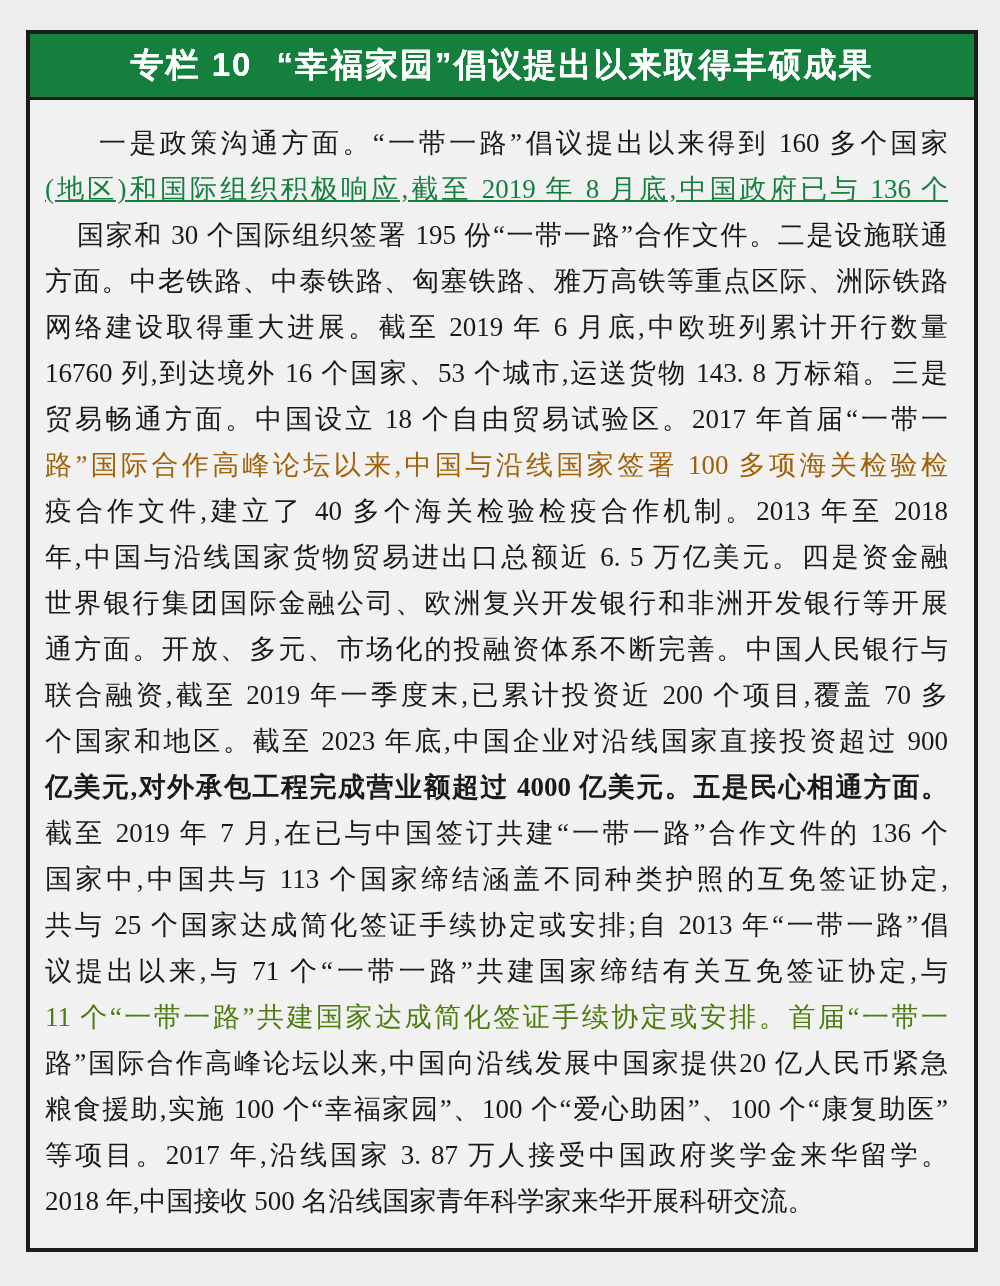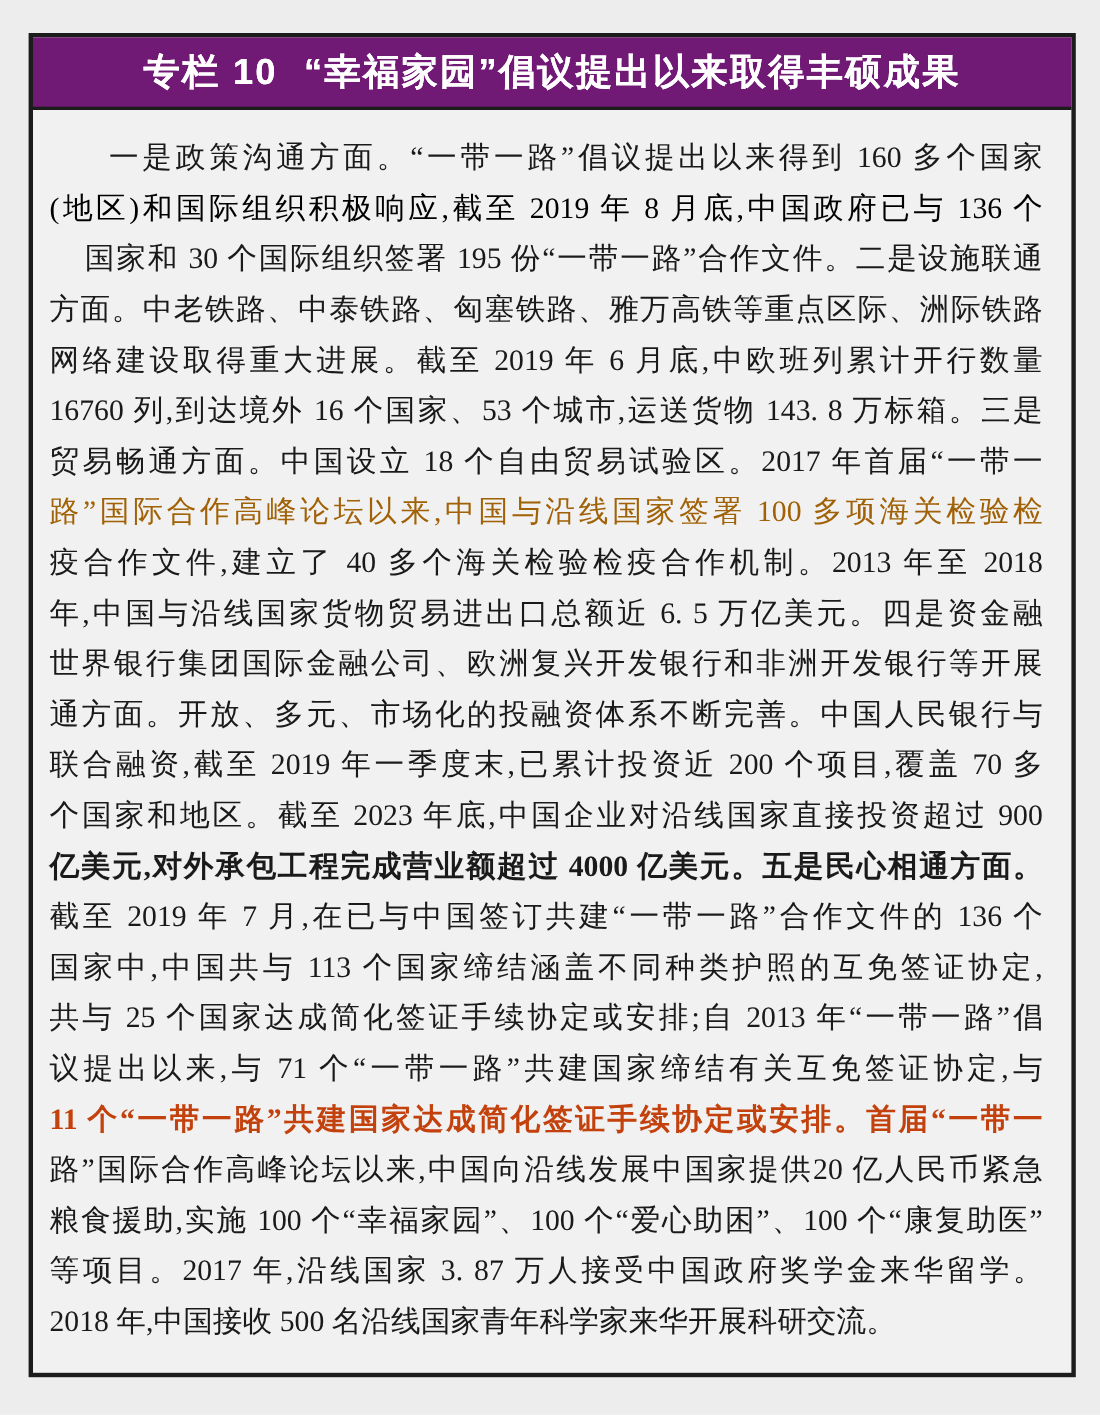--- a/index.html
+++ b/index.html
@@ -48,43 +48,43 @@
     text-align-last: justify;
     text-justify: inter-ideograph;
   }
   .body-line.first { text-indent: 2em; }
   .body-line.last { text-align-last: left; }
 </style>
 </head>
 <body style="background: rgb(237, 237, 237);">
 
 <div class="panel" style="border-color: rgb(28, 28, 28); background: rgb(241, 241, 241);">
-  <div class="panel-header" style="background: #701a75; color: rgb(255, 255, 255); border-bottom-color: rgb(28, 28, 28);">
+  <div class="panel-header" style="background: #15803d; color: rgb(255, 255, 255); border-bottom-color: rgb(28, 28, 28);">
     <span>专栏 10</span>
     <span>“幸福家园”倡议提出以来取得丰硕成果</span>
   </div>
   <div class="panel-body">
       <div class="body-line first" style="color: rgb(26, 26, 26);">一是政策沟通方面。“一带一路”倡议提出以来得到 160 多个国家</div>
-      <div class="body-line" style="color: #000000;">(地区)和国际组织积极响应,截至 2019 年 8 月底,中国政府已与 136 个</div>
+      <div class="body-line" style="color: #15803d; text-decoration: underline;">(地区)和国际组织积极响应,截至 2019 年 8 月底,中国政府已与 136 个</div>
       <div class="body-line" style="color: rgb(26, 26, 26); margin-left: 32px;">国家和 30 个国际组织签署 195 份“一带一路”合作文件。二是设施联通</div>
       <div class="body-line" style="color: rgb(26, 26, 26);">方面。中老铁路、中泰铁路、匈塞铁路、雅万高铁等重点区际、洲际铁路</div>
       <div class="body-line" style="color: rgb(26, 26, 26);">网络建设取得重大进展。截至 2019 年 6 月底,中欧班列累计开行数量</div>
       <div class="body-line" style="color: rgb(26, 26, 26);">16760 列,到达境外 16 个国家、53 个城市,运送货物 143. 8 万标箱。三是</div>
       <div class="body-line" style="color: rgb(26, 26, 26);">贸易畅通方面。中国设立 18 个自由贸易试验区。2017 年首届“一带一</div>
       <div class="body-line" style="color: #a16207;">路”国际合作高峰论坛以来,中国与沿线国家签署 100 多项海关检验检</div>
       <div class="body-line" style="color: rgb(26, 26, 26);">疫合作文件,建立了 40 多个海关检验检疫合作机制。2013 年至 2018</div>
       <div class="body-line" style="color: rgb(26, 26, 26);">年,中国与沿线国家货物贸易进出口总额近 6. 5 万亿美元。四是资金融</div>
       <div class="body-line" style="color: rgb(26, 26, 26);">世界银行集团国际金融公司、欧洲复兴开发银行和非洲开发银行等开展</div>
       <div class="body-line" style="color: rgb(26, 26, 26);">通方面。开放、多元、市场化的投融资体系不断完善。中国人民银行与</div>
       <div class="body-line" style="color: rgb(26, 26, 26);">联合融资,截至 2019 年一季度末,已累计投资近 200 个项目,覆盖 70 多</div>
       <div class="body-line" style="color: rgb(26, 26, 26);">个国家和地区。截至 2023 年底,中国企业对沿线国家直接投资超过 900</div>
       <div class="body-line" style="color: rgb(26, 26, 26); font-weight: bold;">亿美元,对外承包工程完成营业额超过 4000 亿美元。五是民心相通方面。</div>
       <div class="body-line" style="color: rgb(26, 26, 26);">截至 2019 年 7 月,在已与中国签订共建“一带一路”合作文件的 136 个</div>
       <div class="body-line" style="color: rgb(26, 26, 26);">国家中,中国共与 113 个国家缔结涵盖不同种类护照的互免签证协定,</div>
       <div class="body-line" style="color: rgb(26, 26, 26);">共与 25 个国家达成简化签证手续协定或安排;自 2013 年“一带一路”倡</div>
       <div class="body-line" style="color: rgb(26, 26, 26);">议提出以来,与 71 个“一带一路”共建国家缔结有关互免签证协定,与</div>
-      <div class="body-line" style="color: #c2410c; font-weight: bold;">11 个“一带一路”共建国家达成简化签证手续协定或安排。首届“一带一</div>
+      <div class="body-line" style="color: #4d7c0f;">11 个“一带一路”共建国家达成简化签证手续协定或安排。首届“一带一</div>
       <div class="body-line" style="color: rgb(26, 26, 26);">路”国际合作高峰论坛以来,中国向沿线发展中国家提供20 亿人民币紧急</div>
       <div class="body-line" style="color: rgb(26, 26, 26);">粮食援助,实施 100 个“幸福家园”、100 个“爱心助困”、100 个“康复助医”</div>
       <div class="body-line" style="color: rgb(26, 26, 26);">等项目。2017 年,沿线国家 3. 87 万人接受中国政府奖学金来华留学。</div>
       <div class="body-line last" style="color: rgb(26, 26, 26);">2018 年,中国接收 500 名沿线国家青年科学家来华开展科研交流。</div>
     </div>
 </div>
 
 </body></html>

